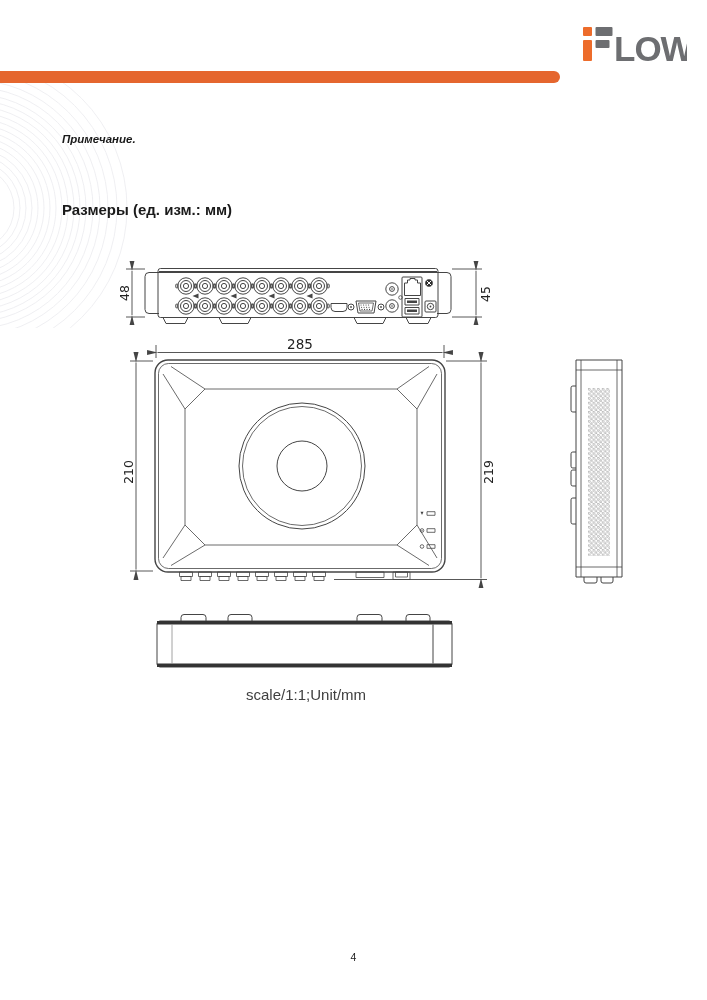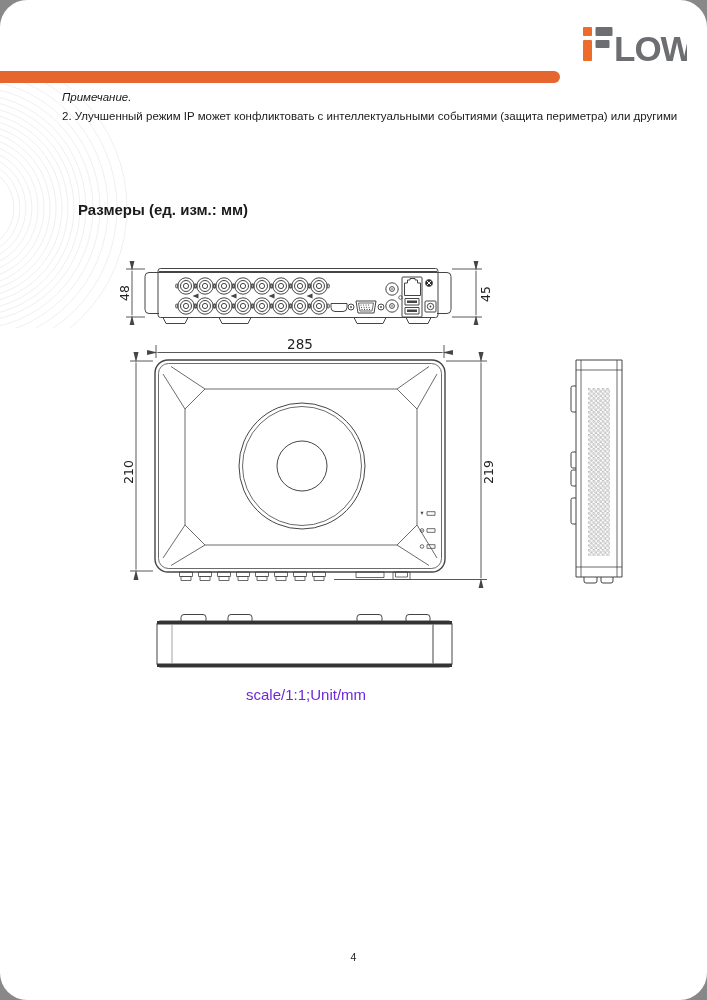--- a/index.html
+++ b/index.html
@@ -1,39 +1,39 @@
 <!DOCTYPE html>
 <html><head>
 <meta charset="utf-8">
 <style>
   html,body{margin:0;padding:0;background:#888;}
   .page{
     position:relative;width:707px;height:1000px;background:#ffffff;
     margin:0 auto;overflow:hidden;
-    font-family:"Liberation Sans", sans-serif;color:#1a1a1a;border-radius:27px;
+    font-family:"Liberation Sans", sans-serif;color:#1a1a1a;
   }
   
   .swirl{position:absolute;left:0;top:78px;pointer-events:none;}
   
   .logo{position:absolute;top:25px;right:20px;}
   
   .orange-bar{position:absolute;left:0;top:71px;width:560px;height:12px;
     background:#E5662E;border-radius:0 7px 7px 0;}
   
   .note{position:absolute;left:62px;top:88px;width:600px;font-size:11.5px;line-height:19px;white-space:nowrap;}
-  .note-title{font-weight:normal;font-style:italic;}
-  
-  .section-title{position:absolute;left:78px;top:201px;font-size:15px;font-weight:bold;}
+  .note-title{font-weight:bold;font-style:italic;margin-top:42px;}
+  
+  .section-title{position:absolute;left:62px;top:201px;font-size:15px;font-weight:bold;}
   
   .drawing{position:absolute;left:90px;top:250px;}
   .drawing .draw{stroke:#454545;fill:none;stroke-width:1;stroke-linejoin:round;stroke-linecap:butt;}
   .drawing .thin{stroke-width:0.8;}
   .drawing .dimline{stroke:#454545;stroke-width:0.9;fill:none;}
   .drawing text{font-family:"DejaVu Sans","Liberation Sans",sans-serif;fill:#222;stroke:none;font-size:12.5px;}
-  .scale-label{position:absolute;left:246px;top:686px;font-size:15px;color:#6d28d9;}
+  .scale-label{position:absolute;left:246px;top:686px;font-size:15px;color:#404040;}
   .page-number{position:absolute;left:0;top:951px;width:100%;text-align:center;font-size:10.5px;color:#222;}
 </style>
 </head>
 <body>
 
 <div class="page">
 
   <svg class="swirl" width="140" height="250" viewBox="0 0 140 250">
     <g fill="none" stroke="#ededf1" stroke-width="0.9">
       <circle cx="-28" cy="130" r="42"></circle>
@@ -66,21 +66,20 @@
       <rect x="12.5" y="2" width="17" height="9" rx="1"></rect>
       <rect x="12.5" y="15" width="14" height="8" rx="1"></rect>
     </g>
     <text x="31" y="36" style="font-family:'Liberation Sans',sans-serif;font-weight:bold;font-size:35px;letter-spacing:-1px;" fill="#6D6E71">LOW</text>
   </svg>
 
   <div class="orange-bar"></div>
 
   <div class="note">
     <div class="note-title">Примечание.</div>
-    <div>2. Улучшенный режим IP может конфликтовать с интеллектуальными событиями (защита периметра) или другими</div>
   </div>
 
   <div class="section-title">Размеры (ед. изм.: мм)</div>
 
   <svg class="drawing" width="570" height="470" viewBox="90 250 570 470">
     <defs>
       <marker id="dimarrow" viewBox="0 0 10 6" refX="0.5" refY="3" markerWidth="11" markerHeight="7" orient="auto-start-reverse" markerUnits="userSpaceOnUse">
         <path d="M0.5 3 L10 0.7 L10 5.3 Z" fill="#454545"></path>
       </marker>
       <g id="bnc">

